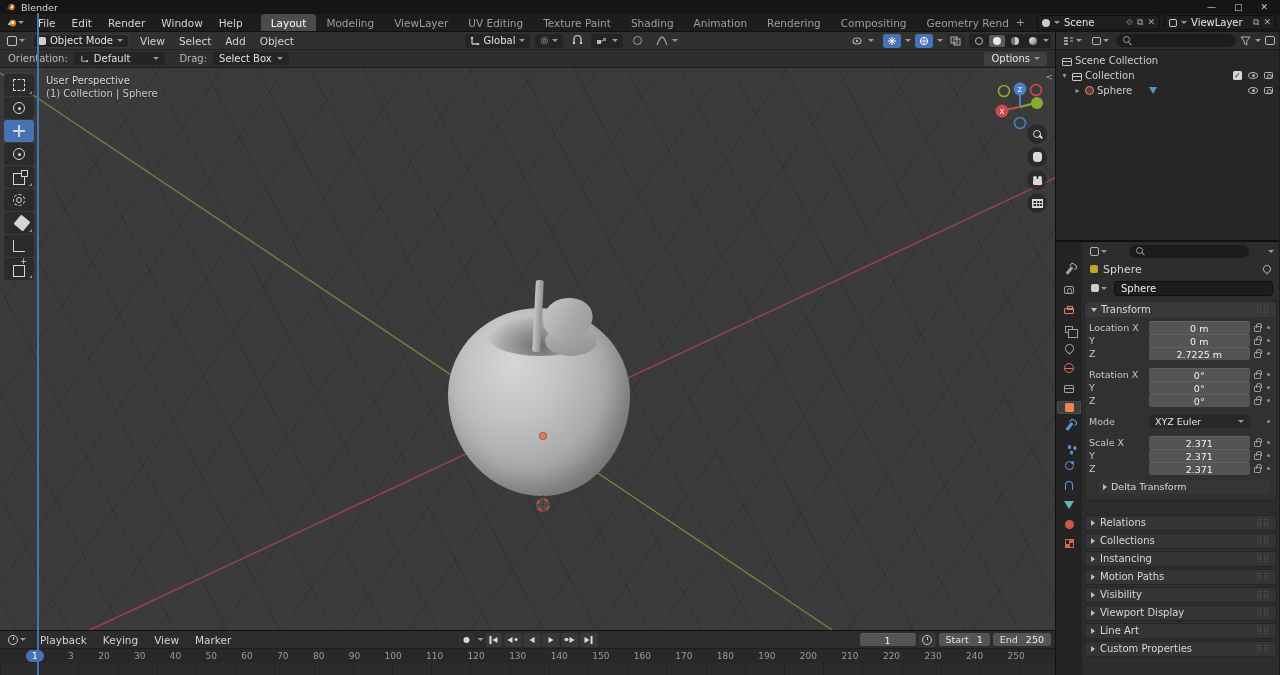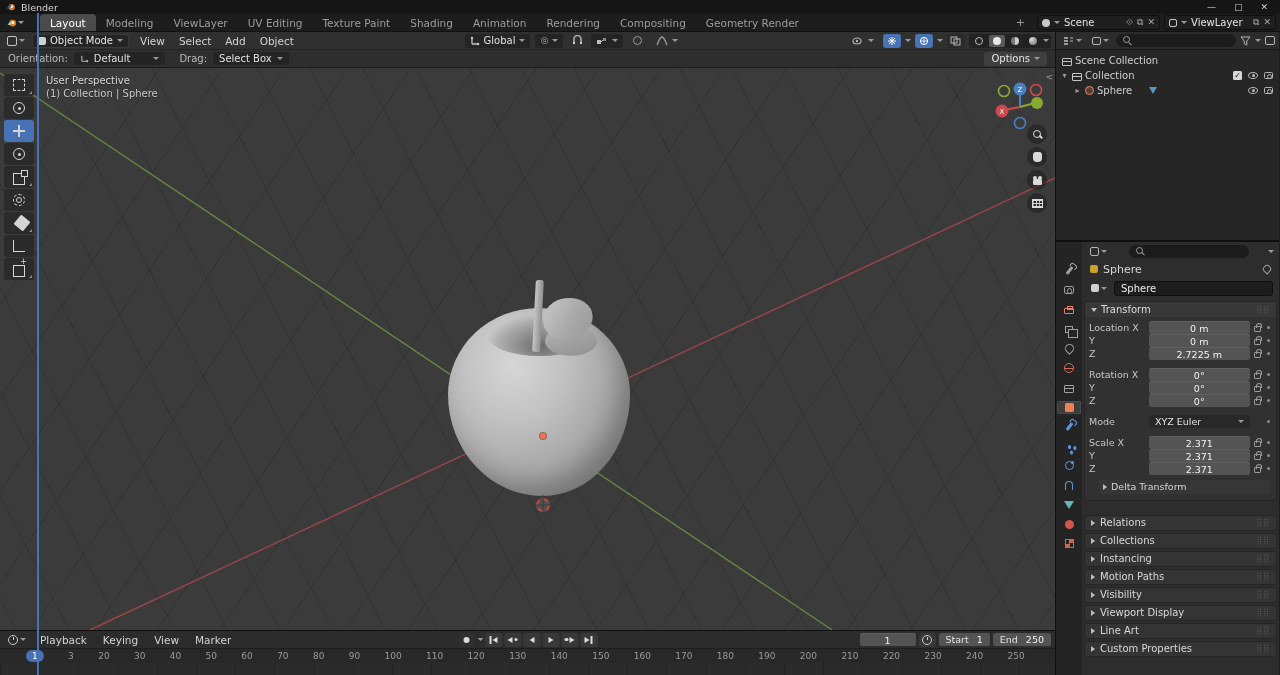--- a/index.html
+++ b/index.html
@@ -268,20 +268,28 @@
 
   <div class="topbar">
     <div class="app-btn">
       <svg viewBox="0 0 16 16">
           <circle cx="9" cy="8" r="4.5" fill="#e87d0d"></circle>
           <circle cx="9" cy="7.4" r="2" fill="#fff"></circle>
           <path d="M2 10 L7 5 L9 7 L5 11 Z" fill="#9cc"></path>
         </svg>
       <span class="mini-chev"></span>
     </div>
+    <div class="menus">
+
+    <span class="menu-item">File</span>
+        <span class="menu-item">Edit</span>
+        <span class="menu-item">Render</span>
+        <span class="menu-item">Window</span>
+        <span class="menu-item">Help</span>
+      </div>
     <div class="workspaces">
 
     <span class="ws-tab active">Layout</span>
         <span class="ws-tab">Modeling</span>
         <span class="ws-tab">ViewLayer</span>
         <span class="ws-tab">UV Editing</span>
         <span class="ws-tab">Texture Paint</span>
         <span class="ws-tab">Shading</span>
         <span class="ws-tab">Animation</span>
         <span class="ws-tab">Rendering</span>

